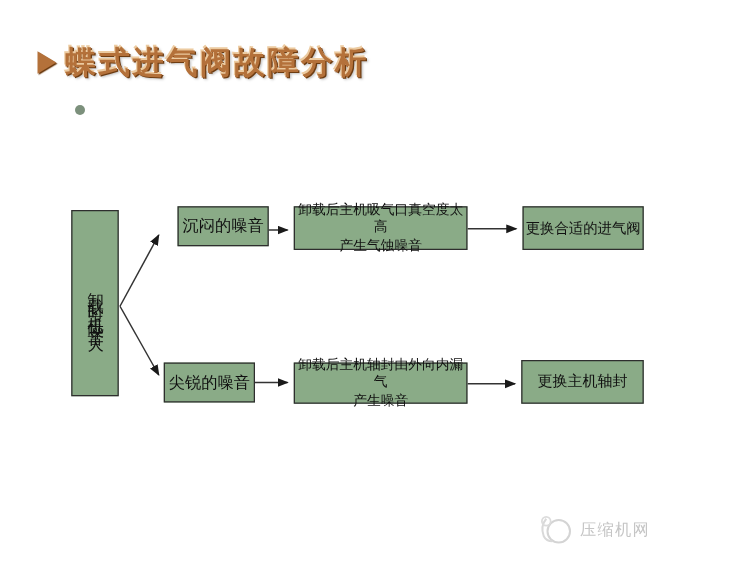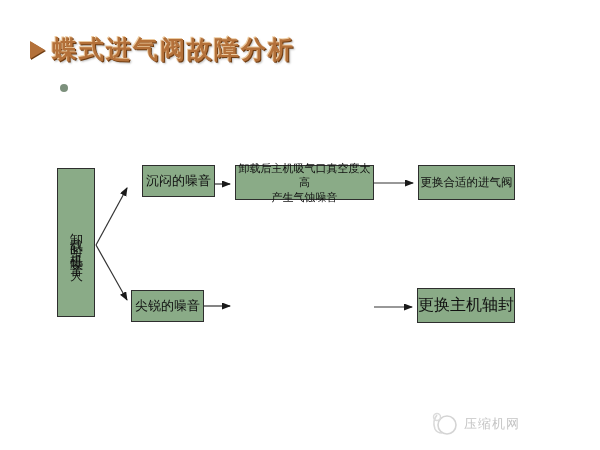--- a/index.html
+++ b/index.html
@@ -35,21 +35,21 @@
     display:flex; flex-direction:column; align-items:center; justify-content:center;
     color:#111; text-align:center;
   }
   .root   { left:57px;  top:168px; width:38px;  height:149px; }
   .vtext  { writing-mode:vertical-lr; text-orientation:upright; font-size:13px; letter-spacing:5px; }
   .b-sym1 { left:142px; top:165px; width:73px;  height:32px; font-size:13px; }
   .b-sym2 { left:131px; top:290px; width:73px;  height:32px; font-size:13px; }
   .b-cau1 { left:235px; top:165px; width:139px; height:35px; font-size:11px; line-height:1.3; }
   .b-cau2 { left:235px; top:290px; width:139px; height:33px; font-size:11px; line-height:1.3; }
   .b-act1 { left:418px; top:165px; width:97px;  height:35px; font-size:11.5px; }
-  .b-act2 { left:417px; top:288px; width:98px;  height:35px; font-size:16px; }
+  .b-act2 { left:417px; top:288px; width:98px;  height:35px; font-size:12px; }
 
   .arrows { position:absolute; left:0; top:0; pointer-events:none; }
 
   
   .watermark {
     position:absolute; right:12px; bottom:13px;
     display:flex; align-items:center; gap:5px;
     color:#c5c5c5; font-size:13px; letter-spacing:1px;
   }
   .wm-logo { display:block; }
@@ -90,20 +90,24 @@
     <span>更换合适的进气阀</span>
   </div>
   <div class="box b-cau1">
     <span>卸载后主机吸气口真空度太高</span>
     <span>产生气蚀噪音</span>
   </div>
 
   <div class="box b-sym2">
     <span>尖锐的噪音</span>
   </div>
+  <div class="box b-cau2">
+    <span>卸载后主机轴封由外向内漏气</span>
+    <span>产生噪音</span>
+  </div>
   <div class="box b-act2">
     <span>更换主机轴封</span>
   </div>
 
   <div class="watermark">
     <svg class="wm-logo" width="30" height="26" viewBox="0 0 30 26">
       <circle cx="18" cy="14" r="9" fill="none" stroke="#d4d4d4" stroke-width="1.6"></circle>
       <path d="M8,4 Q3,10 6,18 Q8,22 13,22" fill="none" stroke="#d9d9d9" stroke-width="1.6"></path>
       <circle cx="8" cy="6" r="3.5" fill="none" stroke="#dcdcdc" stroke-width="1.4"></circle>
     </svg>

